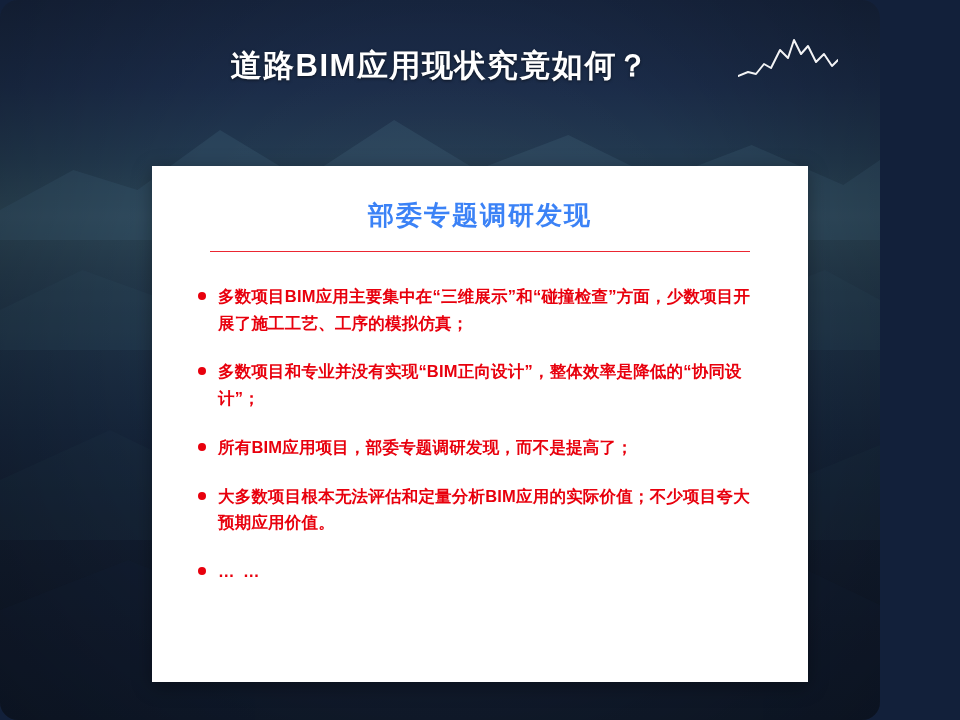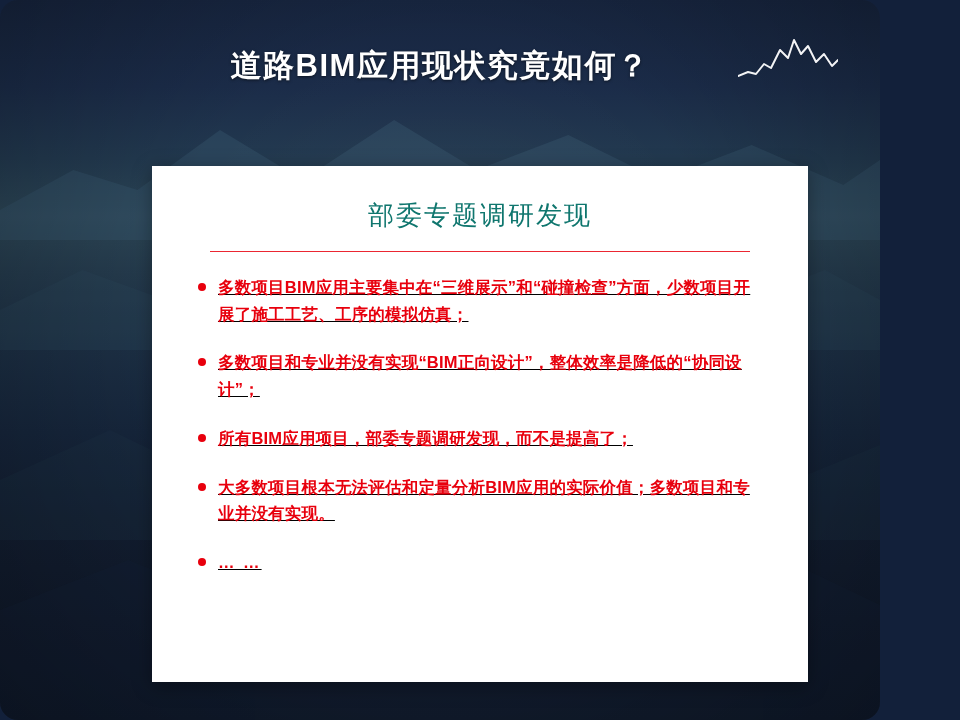--- a/index.html
+++ b/index.html
@@ -93,38 +93,37 @@
     top: 166px;
     width: 656px;
     height: 516px;
     background: #ffffff;
     box-shadow: 0 4px 18px rgba(0,0,0,0.35);
   }
 
   .card-title {
     margin-top: 32px;
     text-align: center;
-    color: #0f766e;
+    color: #3b82f6;
     font-size: 26px;
-    font-weight: normal;
+    font-weight: bold;
     letter-spacing: 2px;
   }
 
   .card-rule {
     margin: 18px auto 0 auto;
     width: 540px;
     height: 1px;
     background: #e8000d;
     opacity: 0.85;
   }
 
   .bullets {
-    margin: 22px 44px 0 44px;
+    margin: 31px 44px 0 44px;
     list-style: none;
-    text-decoration: underline;
   }
 
   .bullet {
     position: relative;
     padding-left: 22px;
     margin-bottom: 22px;
     color: #e8000d;
     font-size: 16.5px;
     font-weight: bold;
     line-height: 1.62;
@@ -188,18 +187,18 @@
   </div>
 
   <div class="card">
     <div class="card-title">部委专题调研发现</div>
     <div class="card-rule"></div>
 
     <ul class="bullets">
       <li class="bullet">多数项目BIM应用主要集中在“三维展示”和“碰撞检查”方面，少数项目开展了施工工艺、工序的模拟仿真；</li>
       <li class="bullet">多数项目和专业并没有实现“BIM正向设计”，整体效率是降低的“协同设计”；</li>
       <li class="bullet">所有BIM应用项目，部委专题调研发现，而不是提高了；</li>
-      <li class="bullet">大多数项目根本无法评估和定量分析BIM应用的实际价值；多数项目和专业并没有实现。</li>
+      <li class="bullet">大多数项目根本无法评估和定量分析BIM应用的实际价值；不少项目夸大预期应用价值。</li>
       <li class="bullet last">… …</li>
     </ul>
   </div>
 
 </div>
 
 </body></html>

